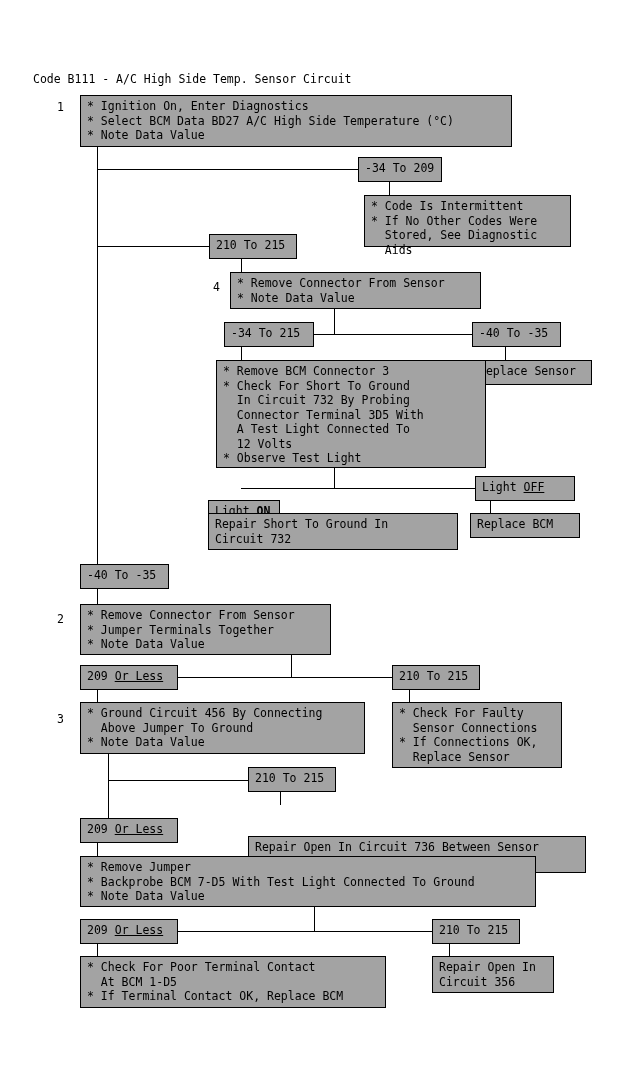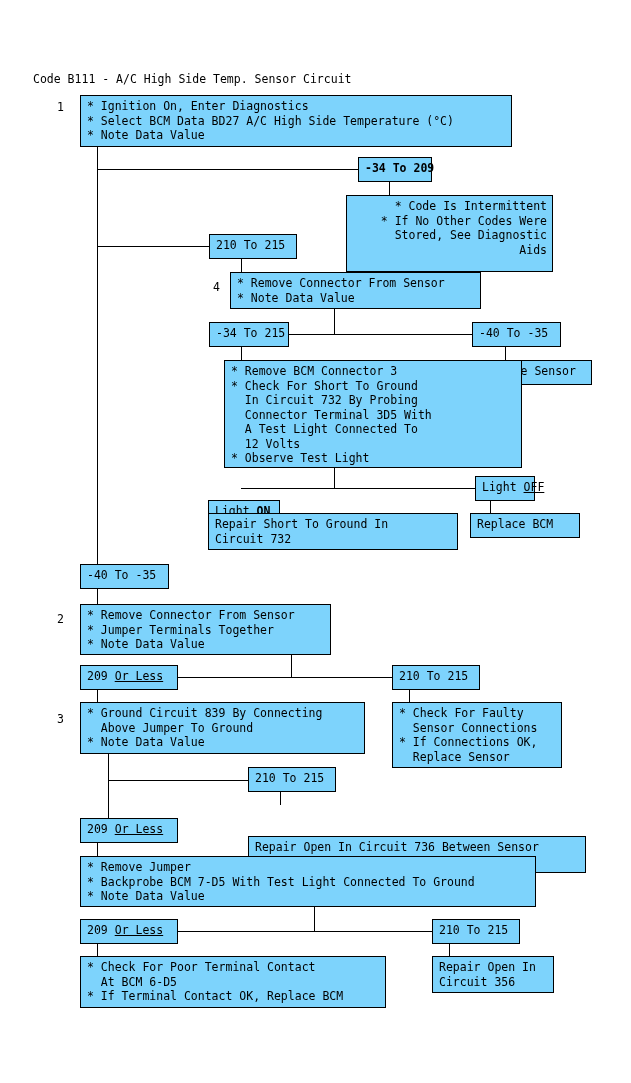--- a/index.html
+++ b/index.html
@@ -20,21 +20,21 @@
   .title {
     position: absolute;
     font-size: 11.5px;
     line-height: 14px;
     white-space: pre;
     letter-spacing: 0px;
   }
   .box {
     position: absolute;
     border: 1.4px solid #000000;
-    background: #7dd3fc;
+    background: #a3a3a3;
     box-sizing: border-box;
     font-size: 11.5px;
     line-height: 14.5px;
     padding: 3px 5px 3px 6px;
     white-space: pre;
     z-index: 3;
   }
   .stepnum {
     position: absolute;
     font-size: 11.5px;
@@ -65,60 +65,60 @@
   <div class="title" style="left:33px; top:72px;">Code B111 - A/C High Side Temp. Sensor Circuit</div>
 
   <div class="stepnum" style="left:57px; top:100px;">1</div>
   <div class="box" style="left:80px; top:95px; width:432px; height:52px;">* Ignition On, Enter Diagnostics
 * Select BCM Data BD27 A/C High Side Temperature (°C)
 * Note Data Value</div>
 
   <div class="line-v" style="left:97px; top:147px; height:418px;"></div>
 
   <div class="line-h" style="left:97px; top:169px; width:262px;"></div>
-  <div class="box" style="left:358px; top:157px; width:74px; height:25px;font-weight:bold;">-34 To 209</div>
+  <div class="box" style="left:358px; top:157px; width:84px; height:25px;">-34 To 209</div>
   <div class="line-v" style="left:389px; top:182px; height:14px;"></div>
-  <div class="box" style="left:346px; top:195px; width:207px; height:77px;text-align:right;">* Code Is Intermittent
+  <div class="box" style="left:364px; top:195px; width:207px; height:52px;">* Code Is Intermittent
 * If No Other Codes Were
   Stored, See Diagnostic
   Aids</div>
 
   <div class="line-h" style="left:97px; top:246px; width:113px;"></div>
   <div class="box" style="left:209px; top:234px; width:88px; height:25px;">210 To 215</div>
   <div class="line-v" style="left:241px; top:259px; height:14px;"></div>
 
   <div class="stepnum" style="left:213px; top:280px;">4</div>
   <div class="box" style="left:230px; top:272px; width:251px; height:37px;">* Remove Connector From Sensor
 * Note Data Value</div>
 
   <div class="line-v" style="left:334px; top:309px; height:25px;"></div>
   <div class="line-h" style="left:241px; top:334px; width:293px;"></div>
 
-  <div class="box" style="left:209px; top:322px; width:80px; height:25px;">-34 To 215</div>
+  <div class="box" style="left:224px; top:322px; width:90px; height:25px;">-34 To 215</div>
   <div class="box" style="left:472px; top:322px; width:89px; height:25px;">-40 To -35</div>
 
   <div class="line-v" style="left:241px; top:347px; height:14px;"></div>
   <div class="line-v" style="left:505px; top:347px; height:14px;"></div>
 
   <div class="box" style="left:472px; top:360px; width:120px; height:25px;">Replace Sensor</div>
 
-  <div class="box" style="left:224px; top:360px; width:298px; height:108px;">* Remove BCM Connector 3
+  <div class="box" style="left:216px; top:360px; width:270px; height:108px;">* Remove BCM Connector 3
 * Check For Short To Ground
   In Circuit 732 By Probing
   Connector Terminal 3D5 With
   A Test Light Connected To
   12 Volts
 * Observe Test Light</div>
 
   <div class="line-v" style="left:334px; top:468px; height:20px;"></div>
   <div class="line-h" style="left:241px; top:488px; width:267px;"></div>
 
   <div class="box" style="left:208px; top:476px; width:72px; height:25px;margin-top:24px;"><span>Light </span><b>ON</b></div>
 
-  <div class="box" style="left:475px; top:476px; width:60px; height:25px;"><span>Light </span><u>OFF</u></div>
+  <div class="box" style="left:475px; top:476px; width:100px; height:25px;"><span>Light </span><u>OFF</u></div>
 
   <div class="line-v" style="left:222px; top:501px; height:13px;"></div>
   <div class="line-v" style="left:490px; top:501px; height:13px;"></div>
 
   <div class="box" style="left:208px; top:513px; width:250px; height:37px;">Repair Short To Ground In
 Circuit 732</div>
   <div class="box" style="left:470px; top:513px; width:110px; height:25px;">Replace BCM</div>
 
   <div class="box" style="left:80px; top:564px; width:89px; height:25px;">-40 To -35</div>
   <div class="line-v" style="left:97px; top:589px; height:15px;"></div>
@@ -132,21 +132,21 @@
   <div class="line-h" style="left:97px; top:677px; width:336px;"></div>
 
   <div class="box" style="left:80px; top:665px; width:98px; height:25px;"><span>209 </span><u>Or Less</u></div>
 
   <div class="box" style="left:392px; top:665px; width:88px; height:25px;">210 To 215</div>
 
   <div class="line-v" style="left:97px; top:690px; height:13px;"></div>
   <div class="line-v" style="left:409px; top:690px; height:13px;"></div>
 
   <div class="stepnum" style="left:57px; top:712px;">3</div>
-  <div class="box" style="left:80px; top:702px; width:285px; height:52px;">* Ground Circuit 839 By Connecting
+  <div class="box" style="left:80px; top:702px; width:285px; height:52px;">* Ground Circuit 456 By Connecting
   Above Jumper To Ground
 * Note Data Value</div>
 
   <div class="box" style="left:392px; top:702px; width:170px; height:66px;">* Check For Faulty
   Sensor Connections
 * If Connections OK,
   Replace Sensor</div>
 
   <div class="line-v" style="left:108px; top:754px; height:85px;"></div>
   <div class="line-h" style="left:108px; top:780px; width:141px;"></div>
@@ -168,18 +168,18 @@
   <div class="line-h" style="left:97px; top:931px; width:378px;"></div>
 
   <div class="box" style="left:80px; top:919px; width:98px; height:25px;"><span>209 </span><u>Or Less</u></div>
 
   <div class="box" style="left:432px; top:919px; width:88px; height:25px;">210 To 215</div>
 
   <div class="line-v" style="left:97px; top:944px; height:13px;"></div>
   <div class="line-v" style="left:449px; top:944px; height:13px;"></div>
 
   <div class="box" style="left:80px; top:956px; width:306px; height:52px;">* Check For Poor Terminal Contact
-  At BCM 6-D5
+  At BCM 1-D5
 * If Terminal Contact OK, Replace BCM</div>
   <div class="box" style="left:432px; top:956px; width:122px; height:37px;">Repair Open In
 Circuit 356</div>
 
 </div>
 
 </body></html>

